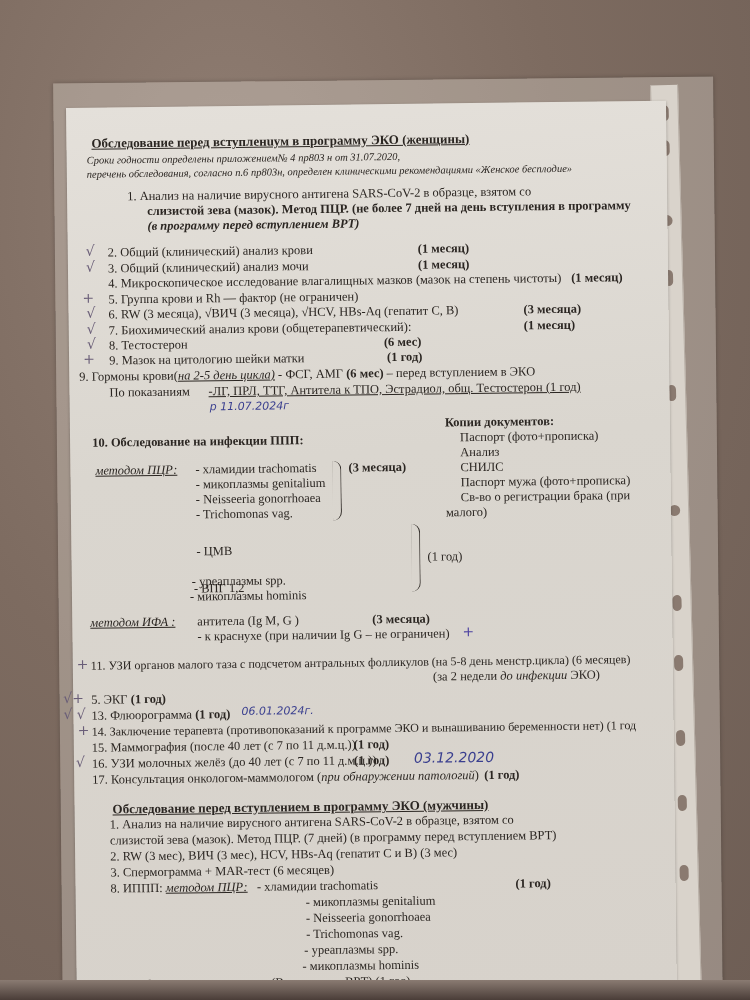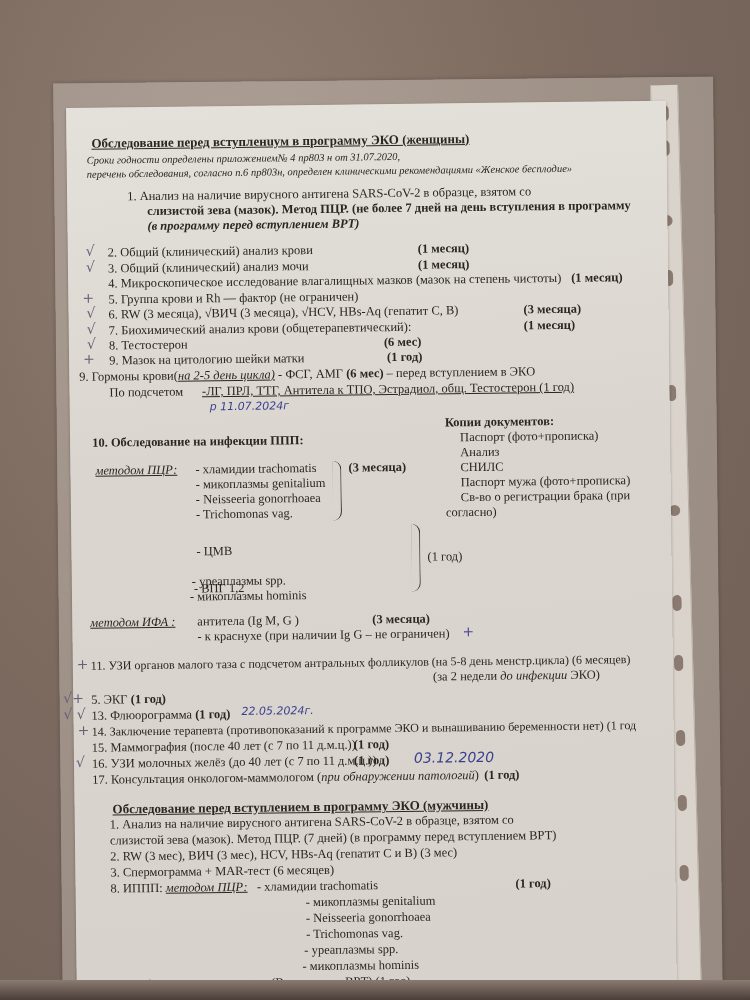--- a/index.html
+++ b/index.html
@@ -111,31 +111,31 @@
     <div class="line b" style="left:315px;top:231px">(6 мес)</div>
 
     <div class="mark" style="left:14px;top:244px">+</div>
     <div class="line" style="left:40px;top:246px"><span>9.</span> <span>Мазок на цитологию шейки матки</span></div>
     <div class="line b" style="left:318px;top:246px">(1 год)</div>
 
     <div class="line" style="left:10px;top:262px">
       <span>9. Гормоны крови(</span><span class="i u">на 2-5 день цикла)</span><span>   - ФСГ,  АМГ  </span><span class="b">(6 мес)</span><span> – перед вступлением в ЭКО</span>
     </div>
     <div class="line" style="left:40px;top:278px">
-      <span>По подсчетом</span>&nbsp;&nbsp;&nbsp;&nbsp;&nbsp;&nbsp;<span class="u">-ЛГ, ПРЛ, ТТГ, Антитела к ТПО, Эстрадиол, общ. Тестостерон (1 год)</span>
+      <span>По показаниям</span>&nbsp;&nbsp;&nbsp;&nbsp;&nbsp;&nbsp;<span class="u">-ЛГ, ПРЛ, ТТГ, Антитела к ТПО, Эстрадиол, общ. Тестостерон (1 год)</span>
     </div>
     <div class="line pen" style="left:140px;top:293px;font-size:11px">р 11.07.2024г</div>
 
     <div class="line b" style="left:375px;top:312px">Копии документов:</div>
     <div class="line" style="left:390px;top:327px">Паспорт (фото+прописка)</div>
     <div class="line" style="left:390px;top:342px">Анализ</div>
     <div class="line" style="left:390px;top:357px">СНИЛС</div>
     <div class="line" style="left:390px;top:372px">Паспорт мужа (фото+прописка)</div>
     <div class="line" style="left:390px;top:387px">Св-во о регистрации брака (при</div>
-    <div class="line" style="left:375px;top:402px">согласно)</div>
+    <div class="line" style="left:375px;top:402px">малого)</div>
 
     <div class="line b" style="left:22px;top:328px">10. Обследование на инфекции ППП:</div>
     <div class="line i u" style="left:25px;top:356px">методом ПЦР:</div>
     <div class="line" style="left:125px;top:356px">- хламидии  trachomatis</div>
     <div class="line" style="left:125px;top:371px">- микоплазмы genitalium</div>
     <div class="line" style="left:125px;top:386px">- Neisseeria gonorrhoaea</div>
     <div class="line" style="left:125px;top:401px">- Trichomonas vag.</div>
     <div class="brace" style="left:262px;top:356px;height:60px"></div>
     <div class="line b" style="left:278px;top:356px">(3 месяца)</div>
 
@@ -154,21 +154,21 @@
 
     <div class="mark" style="left:4px;top:549px">+</div>
     <div class="line" style="left:18px;top:551px;font-size:12px">11. УЗИ органов малого таза с подсчетом антральных фолликулов (на 5-8 день менстр.цикла)  (6 месяцев)</div>
     <div class="line" style="left:360px;top:566px"><span>(за 2 недели </span><span class="i">до инфекции</span><span> ЭКО)</span></div>
 
     <div class="mark" style="left:-10px;top:583px">√+</div>
     <div class="line" style="left:18px;top:585px"><span>5. ЭКГ </span><span class="b">(1 год)</span></div>
 
     <div class="mark" style="left:-10px;top:599px">√ √</div>
     <div class="line" style="left:18px;top:601px"><span>13. Флюорограмма </span><span class="b">(1 год)</span></div>
-    <div class="line pen" style="left:168px;top:598px;font-size:11px">22.05.2024г.</div>
+    <div class="line pen" style="left:168px;top:598px;font-size:11px">06.01.2024г.</div>
 
     <div class="mark" style="left:4px;top:615px">+</div>
     <div class="line" style="left:18px;top:617px;font-size:12px">14. Заключение терапевта (противопоказаний к программе ЭКО и вынашиванию беременности нет) (1 год</div>
 
     <div class="line" style="left:18px;top:633px">15. Маммография  (после 40 лет (с 7 по 11 д.м.ц.))</div>
     <div class="line b" style="left:280px;top:633px">(1 год)</div>
 
     <div class="mark" style="left:2px;top:647px">√</div>
     <div class="line" style="left:18px;top:649px">16. УЗИ молочных желёз  (до 40 лет (с 7 по 11 д.м.ц.))</div>
     <div class="line b" style="left:280px;top:649px">(1 год)</div>

